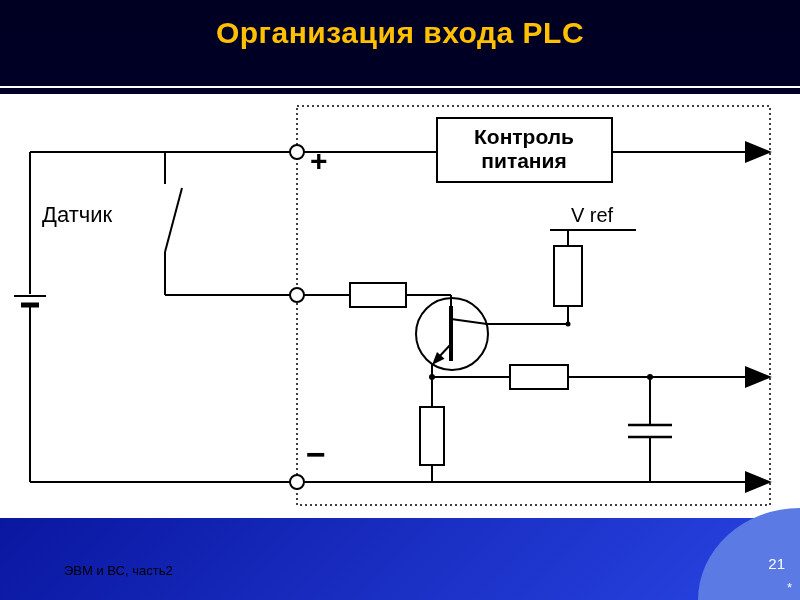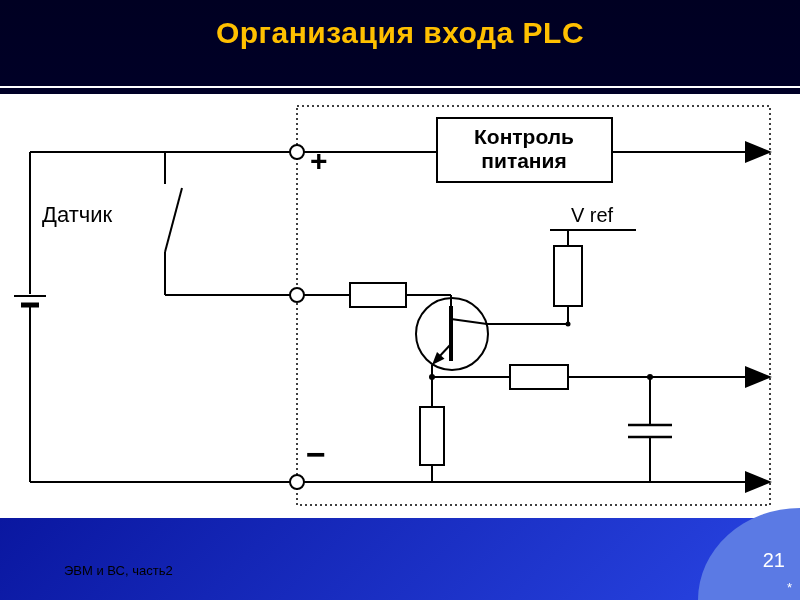--- a/index.html
+++ b/index.html
@@ -18,21 +18,21 @@
   .content svg text{font-family:"Liberation Sans",sans-serif;fill:#000;}
   .footer-band{
     position:absolute;top:518px;left:0;width:800px;height:82px;
     background:linear-gradient(135deg,#0a17a0 0%,#2945e4 100%);
   }
   .corner{
     position:absolute;right:0;bottom:0;width:102px;height:92px;
     background:#5b7ae4;border-top-left-radius:100% 100%;
   }
   .footer-text{position:absolute;left:64px;bottom:22px;font-size:13px;color:#000000;text-align:right;}
-  .page-number{position:absolute;right:15px;bottom:28px;font-size:20px;color:#ffffff;}
+  .page-number{position:absolute;right:15px;bottom:28px;font-size:15px;color:#ffffff;}
   .footnote{position:absolute;right:8px;bottom:5px;font-size:13px;color:#ffffff;}
 </style>
 </head>
 <body>
 
 <div class="slide">
 
   <div class="title">Организация входа PLC</div>
   <div class="separator"></div>
 

